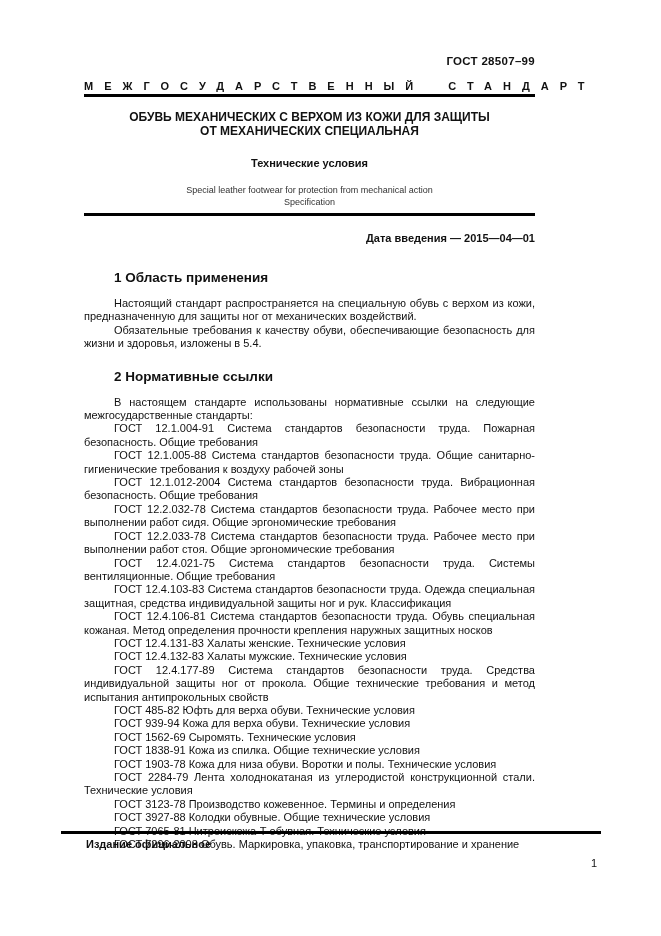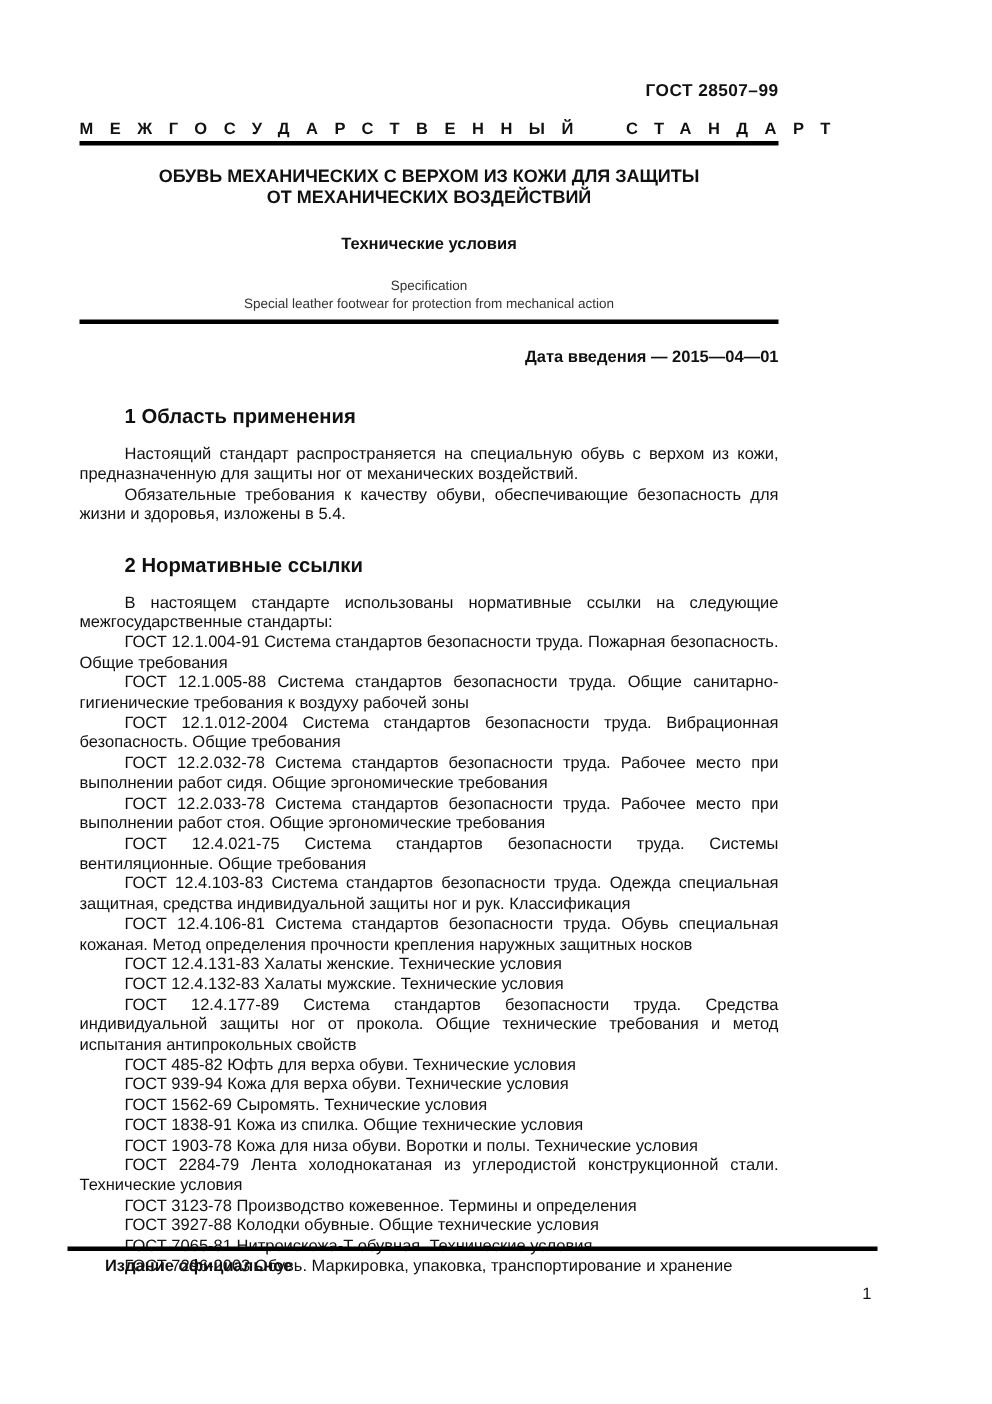--- a/index.html
+++ b/index.html
@@ -9,21 +9,22 @@
   }
   .page {
     position: relative;
     width: 595px;
     height: 936px;
     background: #ffffff;
     color: #111111;
     font-family: "Liberation Sans", sans-serif;
     overflow: hidden;
     box-sizing: border-box;
-    padding: 55px 76px 0 53px;
+    padding: 55px 76px 0 68px;
+    margin-left: 16px;
   }
   .doc-code {
     text-align: right;
     font-size: 11.5px;
     font-weight: bold;
     letter-spacing: 0.3px;
   }
   .standard-type {
     margin-top: 13px;
     text-align: center;
@@ -115,28 +116,28 @@
 
 <div class="page">
 
   <div class="doc-code">ГОСТ 28507–99</div>
 
   <div class="standard-type">МЕЖГОСУДАРСТВЕННЫЙ СТАНДАРТ</div>
   <hr class="rule-thick">
 
   <div class="doc-title">
     <div>ОБУВЬ МЕХАНИЧЕСКИХ С ВЕРХОМ ИЗ КОЖИ ДЛЯ ЗАЩИТЫ</div>
-    <div>ОТ МЕХАНИЧЕСКИХ ВОЗДЕЙСТВИЙ</div>
+    <div>ОТ МЕХАНИЧЕСКИХ СПЕЦИАЛЬНАЯ</div>
   </div>
 
   <div class="subtitle-ru">Технические условия</div>
 
   <div class="title-en">
+    <div>Special leather footwear for protection from mechanical action</div>
     <div>Specification</div>
-    <div>Special leather footwear for protection from mechanical action</div>
   </div>
 
   <hr class="rule-mid">
 
   <div class="intro-date">Дата введения — 2015—04—01</div>
 
   <h2 class="section-heading first">1 Область применения</h2>
   <div>
       <p class="body-par">Настоящий стандарт распространяется на специальную обувь с верхом из кожи, предназначенную для защиты ног от механических воздействий.</p>
       <p class="body-par">Обязательные требования к качеству обуви, обеспечивающие безопасность для жизни и здоровья, изложены в 5.4.</p>

